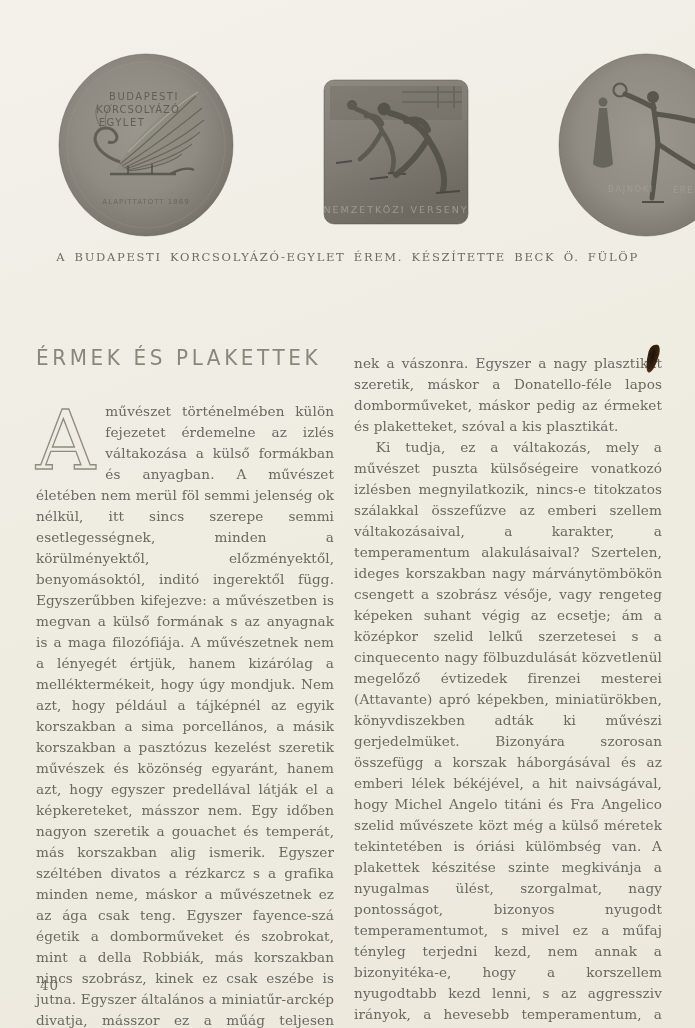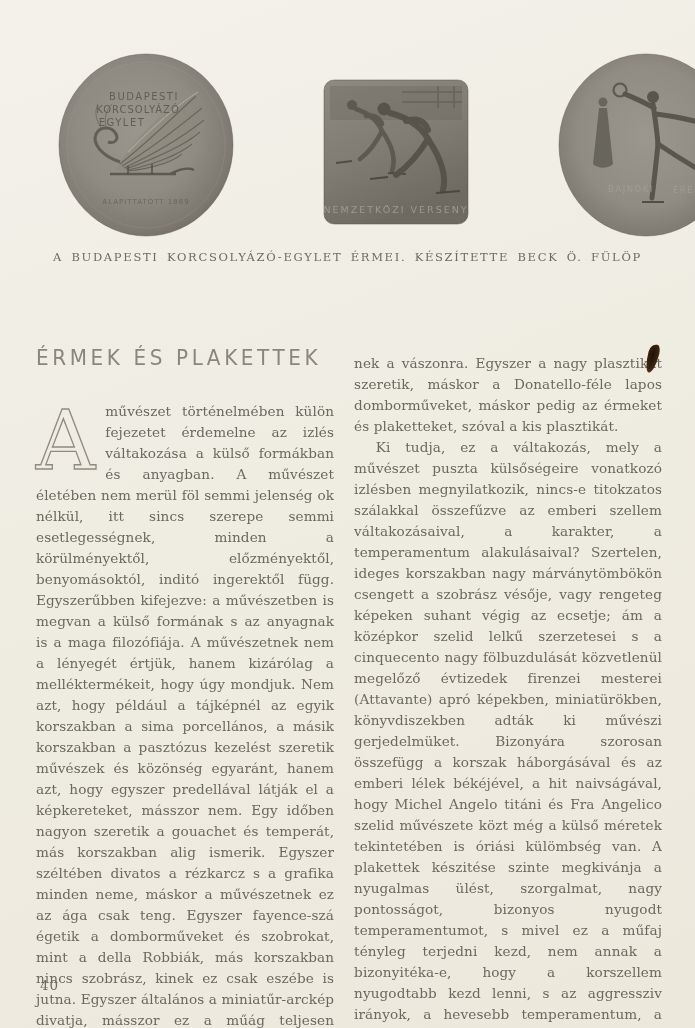--- a/index.html
+++ b/index.html
@@ -191,21 +191,21 @@
         <path d="M84 150 L106 150" stroke="#45423b" stroke-width="2" opacity="0.85"></path>
 
         <g class="medal-inscr" fill="#a19d92" opacity="0.95" text-anchor="middle">
           <text x="73" y="140" font-size="8.5" letter-spacing="1.5">BAJNOKI</text>
           <text x="130" y="141" font-size="8.5" letter-spacing="1.5">ÉREM</text>
         </g>
       </svg>
     </div>
   </div>
 
-  <div class="caption">A BUDAPESTI KORCSOLYÁZÓ-EGYLET ÉRMEI. KÉSZÍTETTE BECK Ö. FÜLÖP</div>
+  <div class="caption">A BUDAPESTI KORCSOLYÁZÓ-EGYLET ÉREM. KÉSZÍTETTE BECK Ö. FÜLÖP</div>
 
   <div class="article">
     <div class="col col-left">
       <h1 class="title">ÉRMEK ÉS PLAKETTEK</h1>
       <div class="body-text">
         <p><span class="dropcap">A</span><span>művészet történelmében külön fejezetet érdemelne az izlés váltakozása a külső formákban és anyagban. A művészet életében nem merül föl semmi jelenség ok nélkül, itt sincs szerepe semmi esetlegességnek, minden a körülményektől, előzményektől, benyomásoktól, inditó ingerektől függ. Egyszerűbben kifejezve: a művészetben is megvan a külső formának s az anyagnak is a maga filozófiája. A művészetnek nem a lényegét értjük, hanem kizárólag a melléktermékeit, hogy úgy mondjuk. Nem azt, hogy például a tájképnél az egyik korszakban a sima porcellános, a másik korszakban a pasztózus kezelést szeretik művészek és közönség egyaránt, hanem azt, hogy egyszer predellával látják el a képkereteket, másszor nem. Egy időben nagyon szeretik a gouachet és temperát, más korszakban alig ismerik. Egyszer széltében divatos a rézkarcz s a grafika minden neme, máskor a művészetnek ez az ága csak teng. Egyszer fayence-szá égetik a domborműveket és szobrokat, mint a della Robbiák, más korszakban nincs szobrász, kinek ez csak eszébe is jutna. Egyszer általános a miniatűr-arckép divatja, másszor ez a műág teljesen stagnál. A renaissance-ban nagyon szokásos volt a szent családok és madonna-képek alakjainak derékban való elvágása, mig most az effajta képeknél okvetlenül egész alakokat visz-</span></p>
       </div>
     </div>
     <div class="col col-right">
       <div class="body-text">

